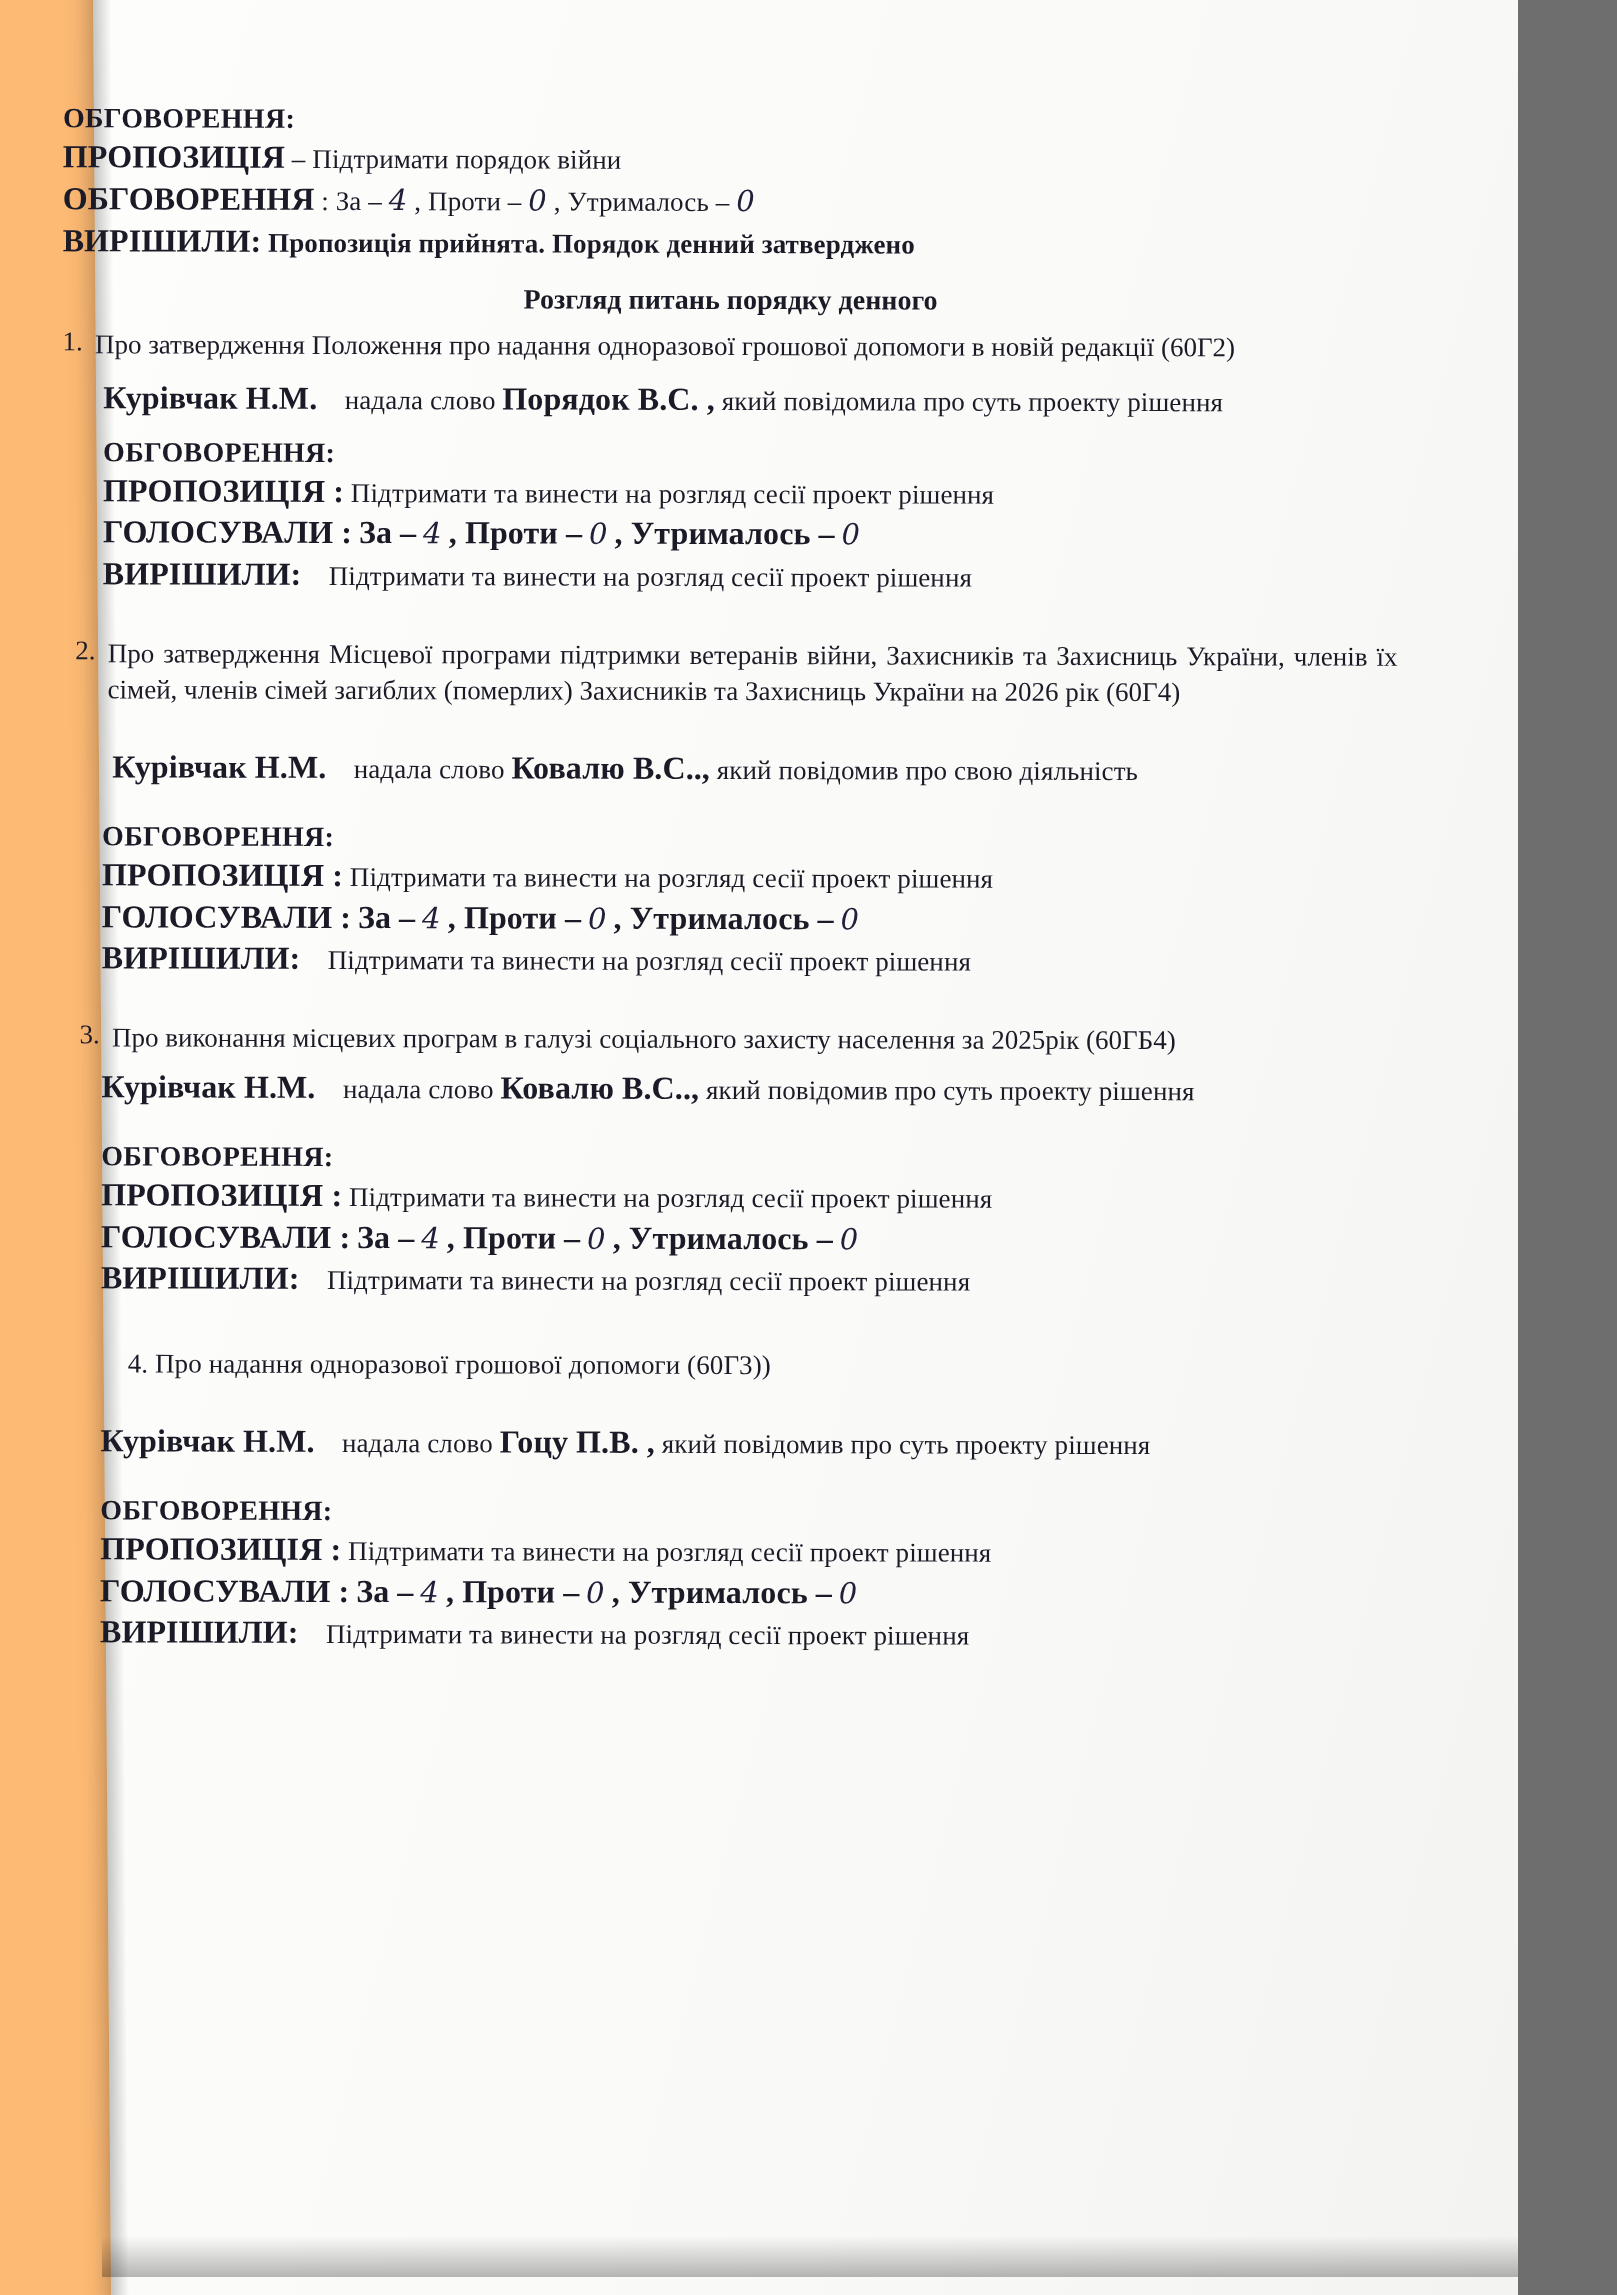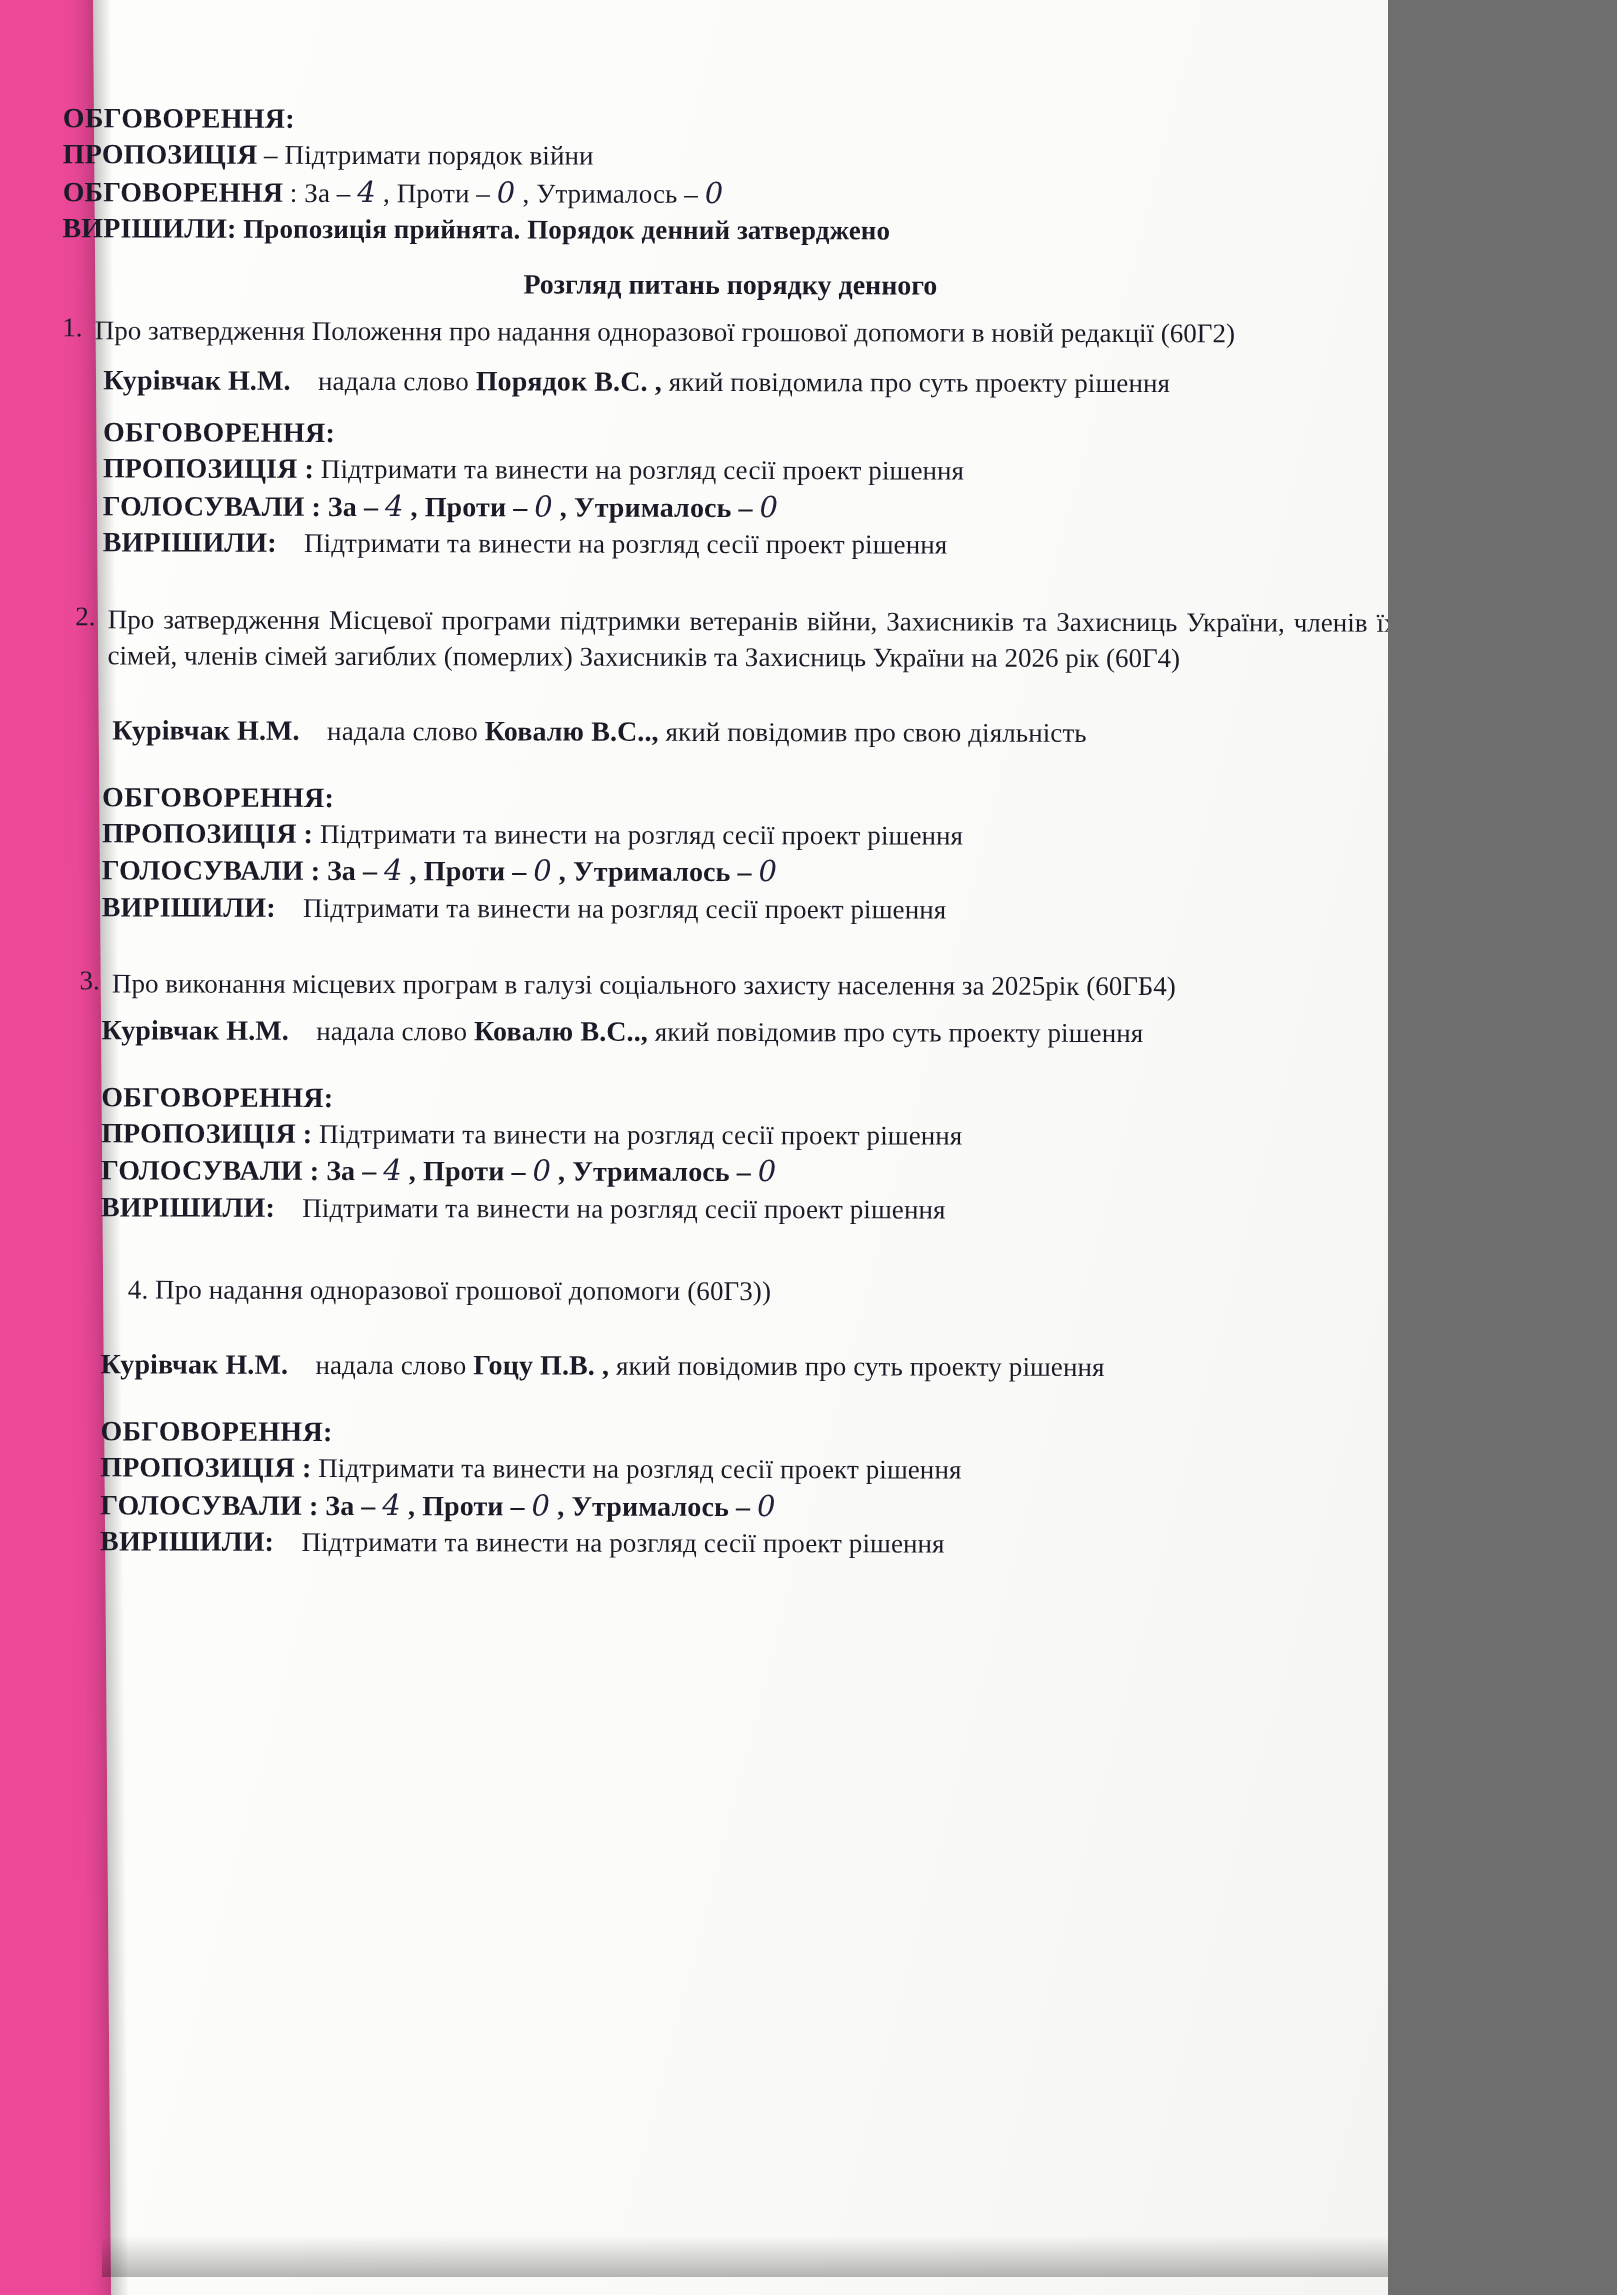--- a/index.html
+++ b/index.html
@@ -2,23 +2,23 @@
 <html lang="uk" style="font-size:11px"><head>
 <meta charset="utf-8">
 <style>
   html, body {
     margin: 0;
     padding: 0;
     background: #6e6e6e;
   }
   .page {
     position: relative;
-    width: 1388px;
+    width: 1518px;
     height: 2295px;
-    background: #ec4899;
+    background: #fdba74;
     overflow: hidden;
     font-family: "Liberation Serif", serif;
   }
   
   .sheet {
     position: absolute;
     left: 102px;
     top: -27px;
     width: 1486px;
     height: 2331px;
@@ -66,21 +66,21 @@
     font-weight: bold;
   }
   .line {
     font-size: 27px;
     line-height: 1.30;
     margin: 0;
     letter-spacing: 0.1px;
   }
   .lbl {
     font-weight: bold;
-    font-size: 28px;
+    font-size: 32px;
   }
   .hdr {
     font-weight: bold;
     font-size: 28px;
     letter-spacing: 0.3px;
   }
   .center {
     text-align: center;
     font-weight: bold;
     font-size: 28px;

